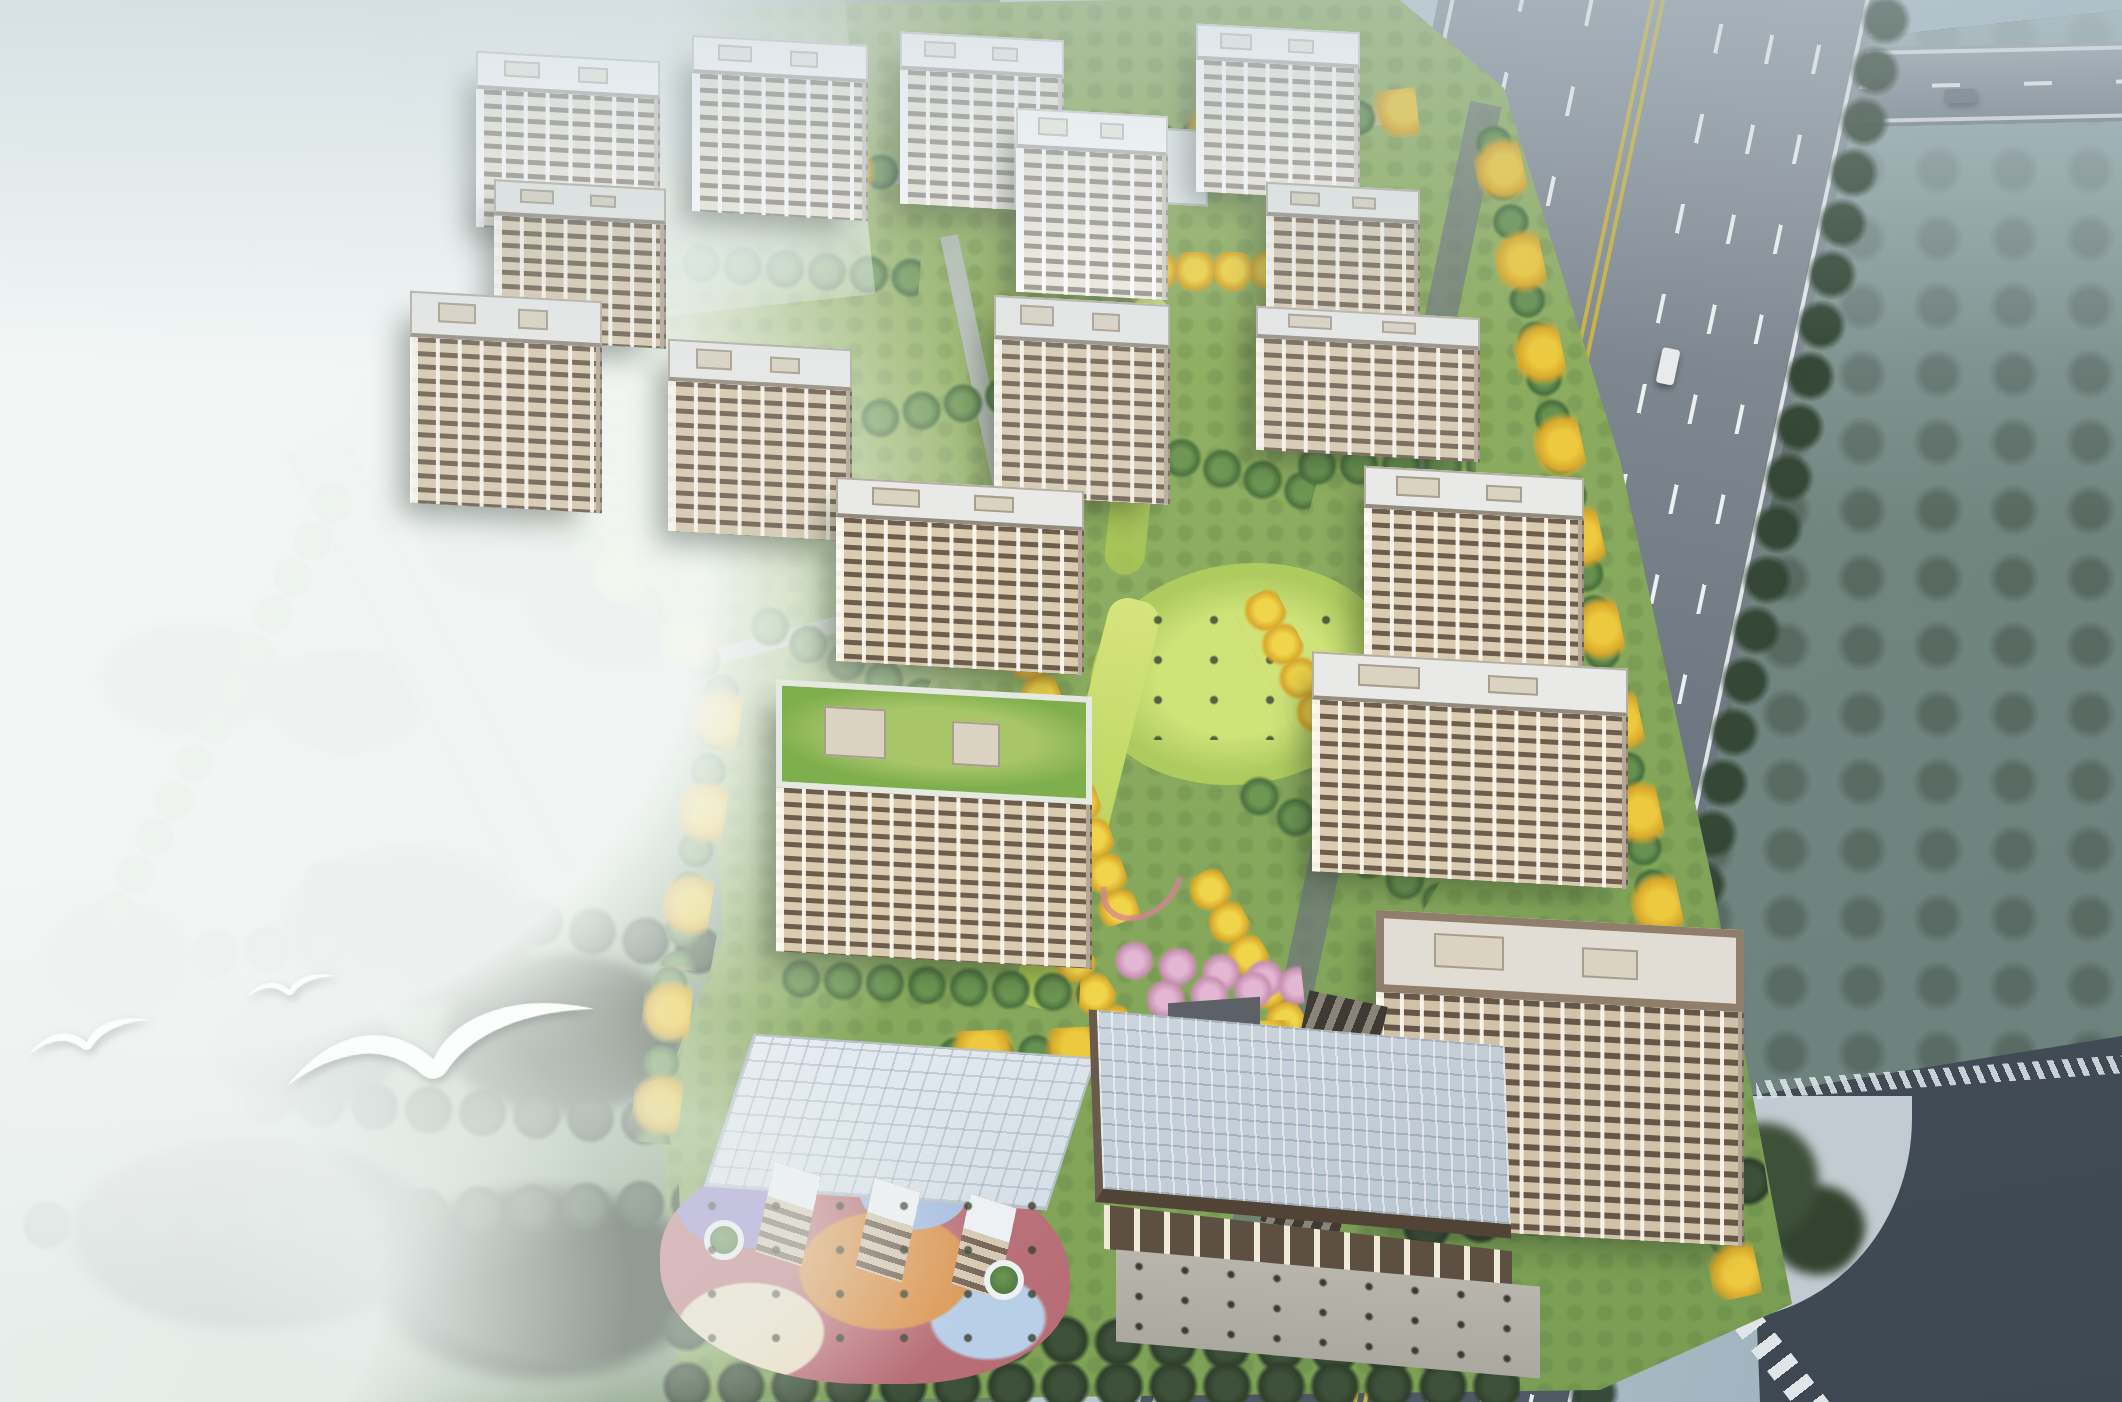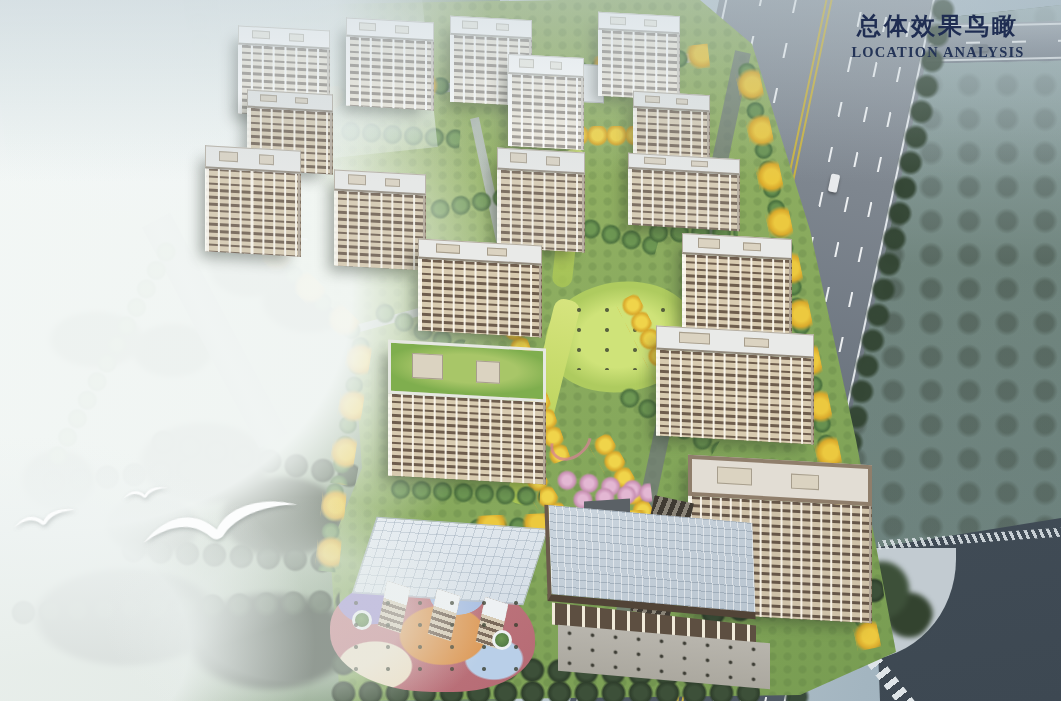--- a/index.html
+++ b/index.html
@@ -398,18 +398,14 @@
       <div class="bird" style="left: 12px; top: 506px; width: 66px; transform: rotate(-8deg);"><svg viewBox="0 0 120 44" width="100%" xmlns="http://www.w3.org/2000/svg">
           <path d="M3 31 C24 10 44 13 57 27 C65 13 88 5 117 15 C93 13 72 19 62 31 C59 35 55 35 52 32 C39 18 21 21 3 31 Z" fill="#fcfdfd"></path>
         </svg></div>
       <div class="bird" style="left: 122px; top: 484px; width: 48px; transform: rotate(-5deg);"><svg viewBox="0 0 120 44" width="100%" xmlns="http://www.w3.org/2000/svg">
           <path d="M3 31 C24 10 44 13 57 27 C65 13 88 5 117 15 C93 13 72 19 62 31 C59 35 55 35 52 32 C39 18 21 21 3 31 Z" fill="#fcfdfd"></path>
         </svg></div>
     </div>
 
   <div class="fog" style="background:linear-gradient(180deg,rgba(188,203,211,.5),rgba(188,203,211,0) 26%);"></div>
 
-  <div class="abs title-block">
-    <div class="title-zh">总体效果鸟瞰</div>
-    <div class="title-en">LOCATION ANALYSIS</div>
-  </div>
 
 </div>
 
 </body></html>

